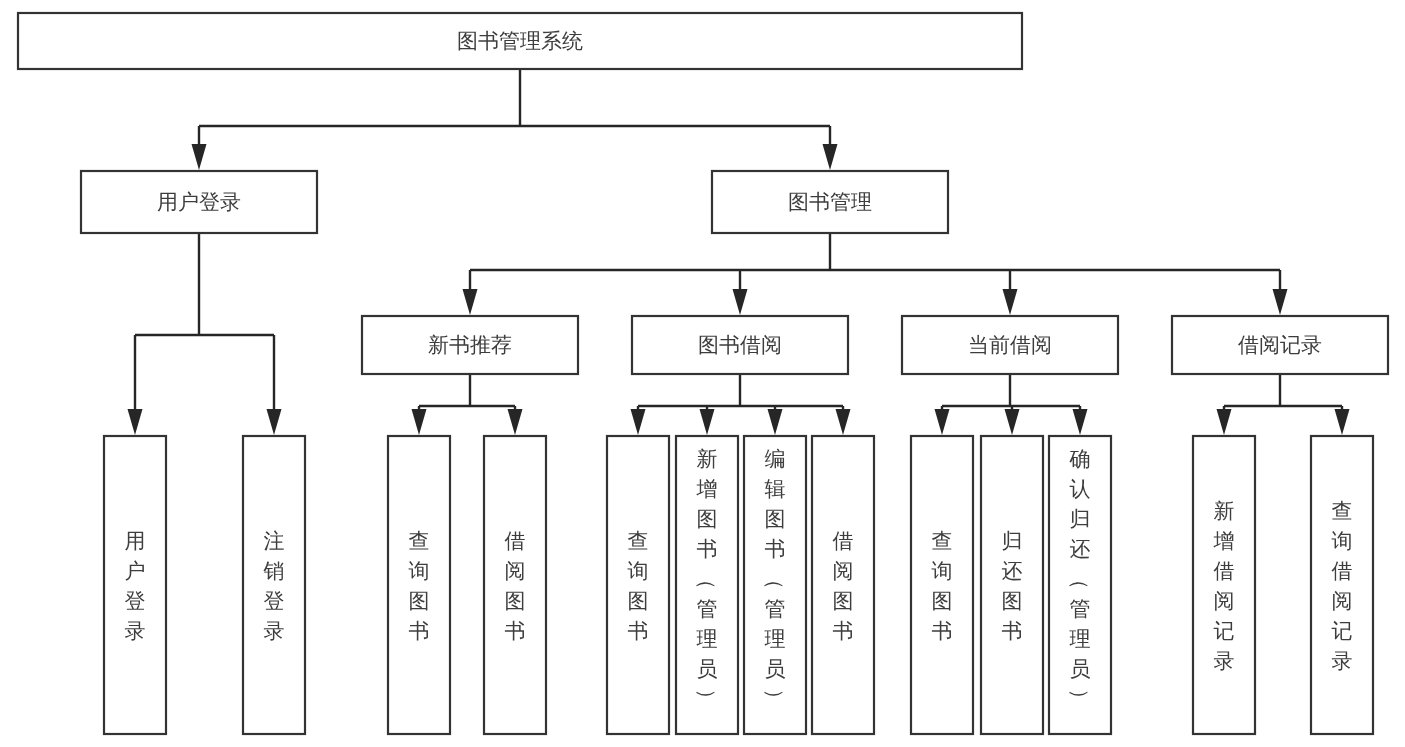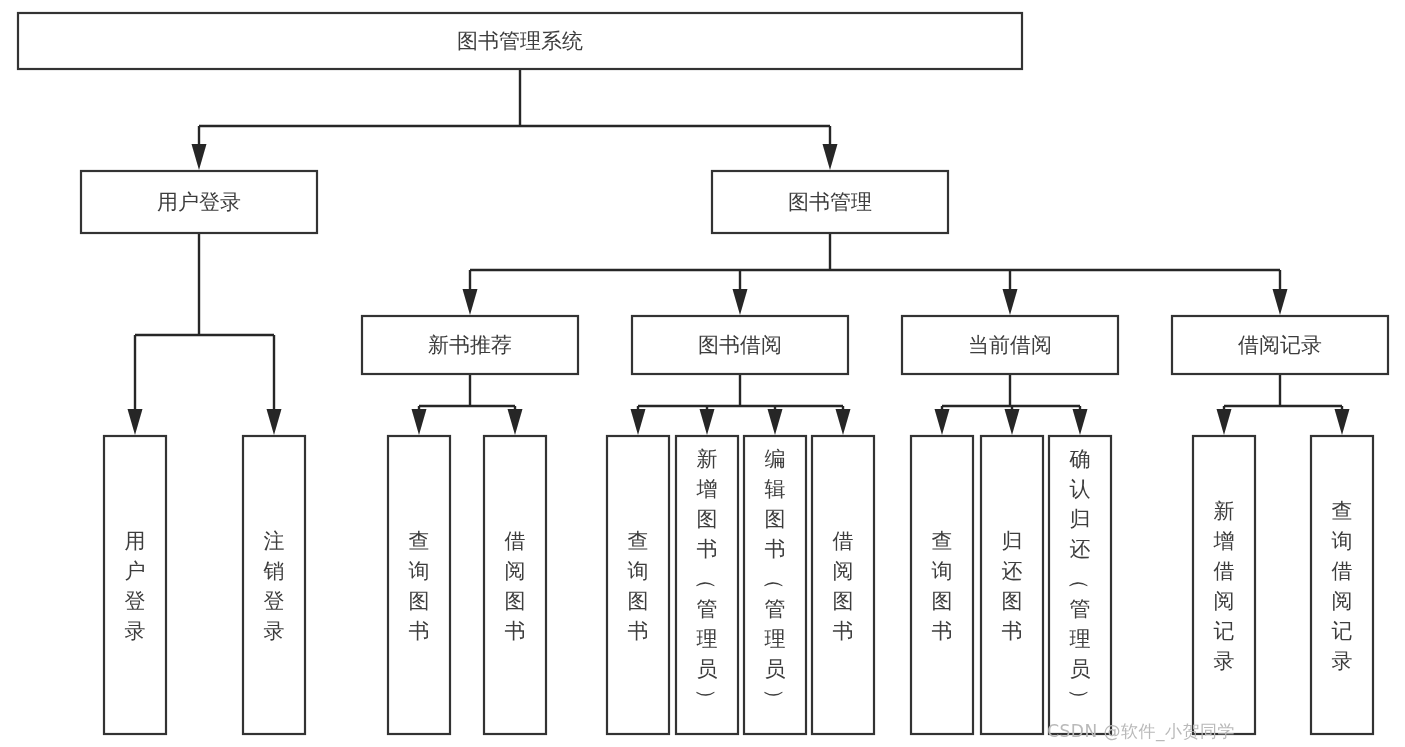--- a/index.html
+++ b/index.html
@@ -288,14 +288,13 @@
           <text class="node-label-vertical" x="1342" y="518.4">查</text>
           <text class="node-label-vertical" x="1342" y="548.4">询</text>
           <text class="node-label-vertical" x="1342" y="578.4">借</text>
           <text class="node-label-vertical" x="1342" y="608.4">阅</text>
           <text class="node-label-vertical" x="1342" y="638.4">记</text>
           <text class="node-label-vertical" x="1342" y="668.4">录</text>
           <title>查询借阅记录</title>
         </g>
       </g>
   </svg>
-  <div class="watermark">CSDN @软件_小贺同学</div>
 </div>
 
 </body></html>

